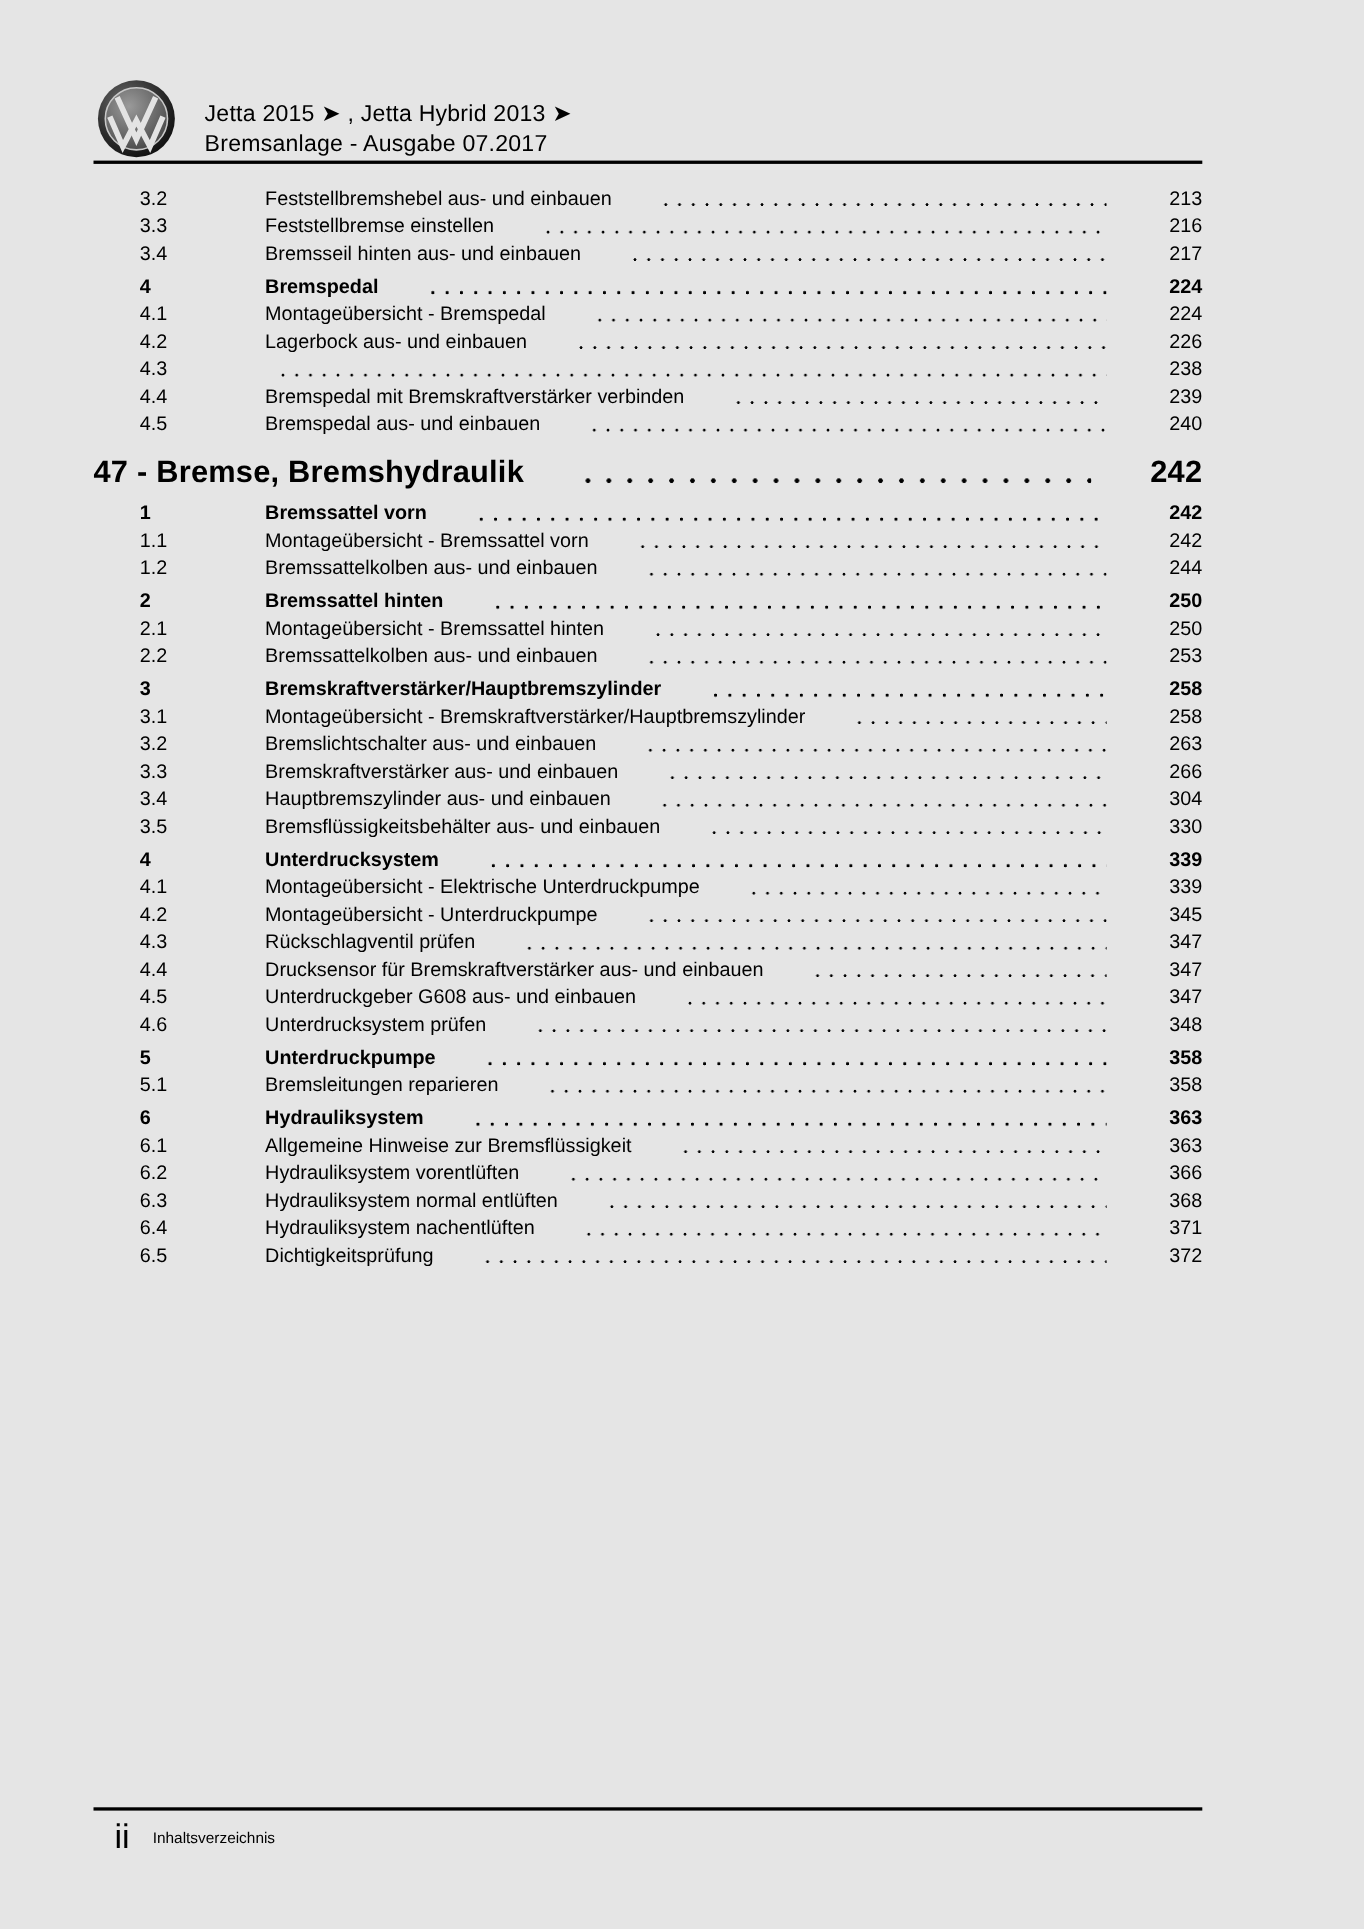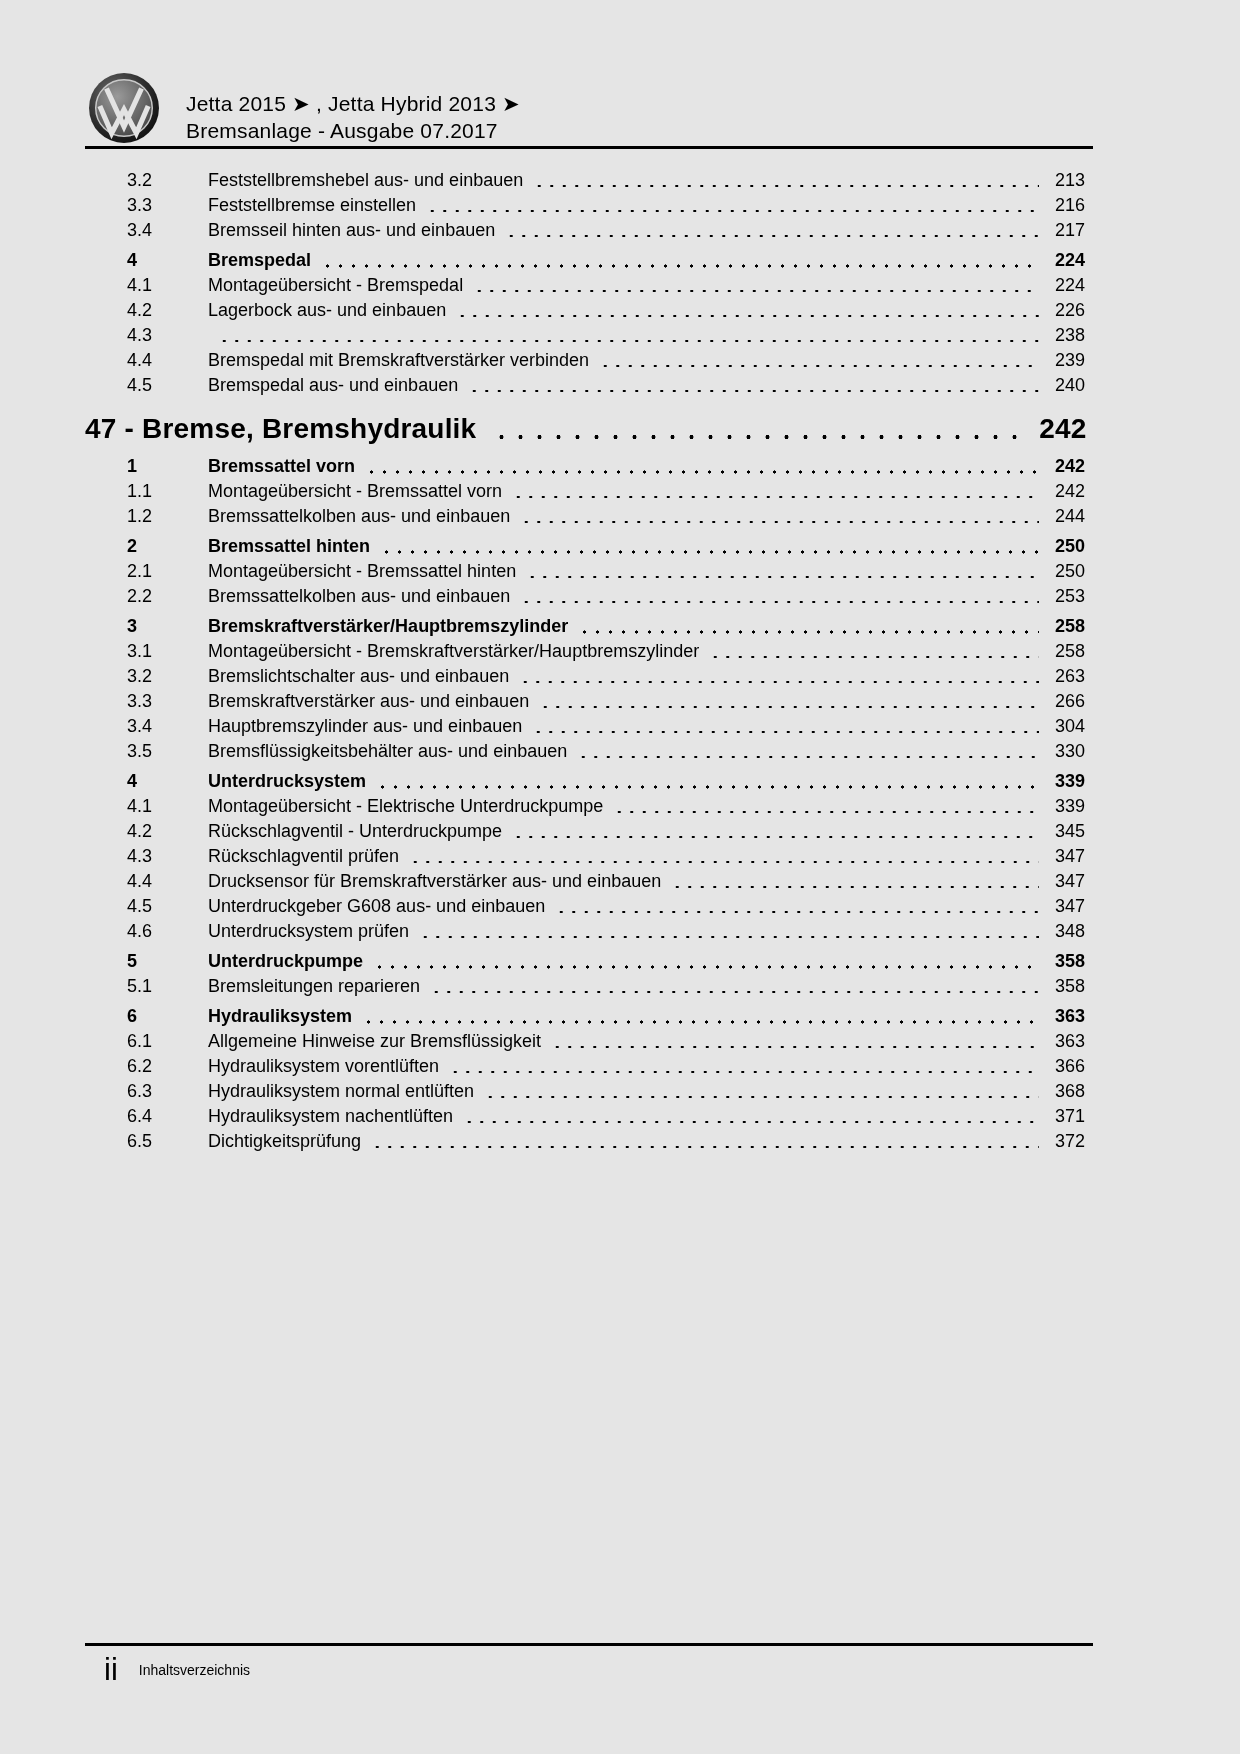--- a/index.html
+++ b/index.html
@@ -7,29 +7,29 @@
     position:relative; width:1240px; height:1754px; background:#e5e5e5;
     font-family:"Liberation Sans", sans-serif; color:#000; overflow:hidden;
   }
   
   .header { position:absolute; top:70px; left:88px; right:147px; display:flex; align-items:flex-start; }
   .logo { width:72px; height:72px; flex:none; margin-top:2px; }
   .header-text { margin-left:26px; padding-top:20px; font-size:21px; line-height:27px; letter-spacing:0.2px; }
   .header-rule { position:absolute; top:146px; left:85px; right:147px; border-top:3px solid #000; }
   
   .toc { position:absolute; top:168px; left:85px; right:147px; }
-  .toc-row { display:flex; align-items:baseline; line-height:25px; font-size:18px; }
+  .toc-row { display:flex; align-items:baseline; line-height:25px; font-size:18px;gap:33px; }
   .toc-row .num { flex:none; margin-left:42px; width:81px; }
   .toc-row .title { flex:0 1 auto; white-space:nowrap; }
   .toc-row .leader {
     flex:1 1 auto; align-self:stretch; min-width:18px; margin:0 8px 0 10px;
     background-image:radial-gradient(circle, #000 1.25px, rgba(0,0,0,0) 1.45px);
     background-size:12.5px 4px; background-repeat:repeat-x; background-position:left bottom 5px;
   }
-  .toc-row .pg { flex:none; min-width:46px; text-align:center; }
+  .toc-row .pg { flex:none; min-width:46px; text-align:right; }
   .toc-row.group { font-weight:bold; margin-top:5px; }
   .toc-row.group .leader {
     background-image:radial-gradient(circle, #000 1.45px, rgba(0,0,0,0) 1.65px);
     background-size:13px 4px;
   }
   .toc-row.chapter { font-weight:bold; font-size:28px; line-height:40px; margin-top:11px; margin-bottom:2px; letter-spacing:0.2px; }
   .toc-row.chapter .title { margin-left:0; }
   .toc-row.chapter .leader {
     margin-left:16px;
     background-image:radial-gradient(circle, #000 1.9px, rgba(0,0,0,0) 2.15px);
@@ -211,21 +211,21 @@
         <span class="pg">339</span>
       </div>
       <div class="toc-row item">
         <span class="num">4.1</span>
         <span class="title">Montageübersicht - Elektrische Unterdruckpumpe</span>
         <span class="leader"></span>
         <span class="pg">339</span>
       </div>
       <div class="toc-row item">
         <span class="num">4.2</span>
-        <span class="title">Rückschlagventil - Unterdruckpumpe</span>
+        <span class="title">Montageübersicht - Unterdruckpumpe</span>
         <span class="leader"></span>
         <span class="pg">345</span>
       </div>
       <div class="toc-row item">
         <span class="num">4.3</span>
         <span class="title">Rückschlagventil prüfen</span>
         <span class="leader"></span>
         <span class="pg">347</span>
       </div>
       <div class="toc-row item">

